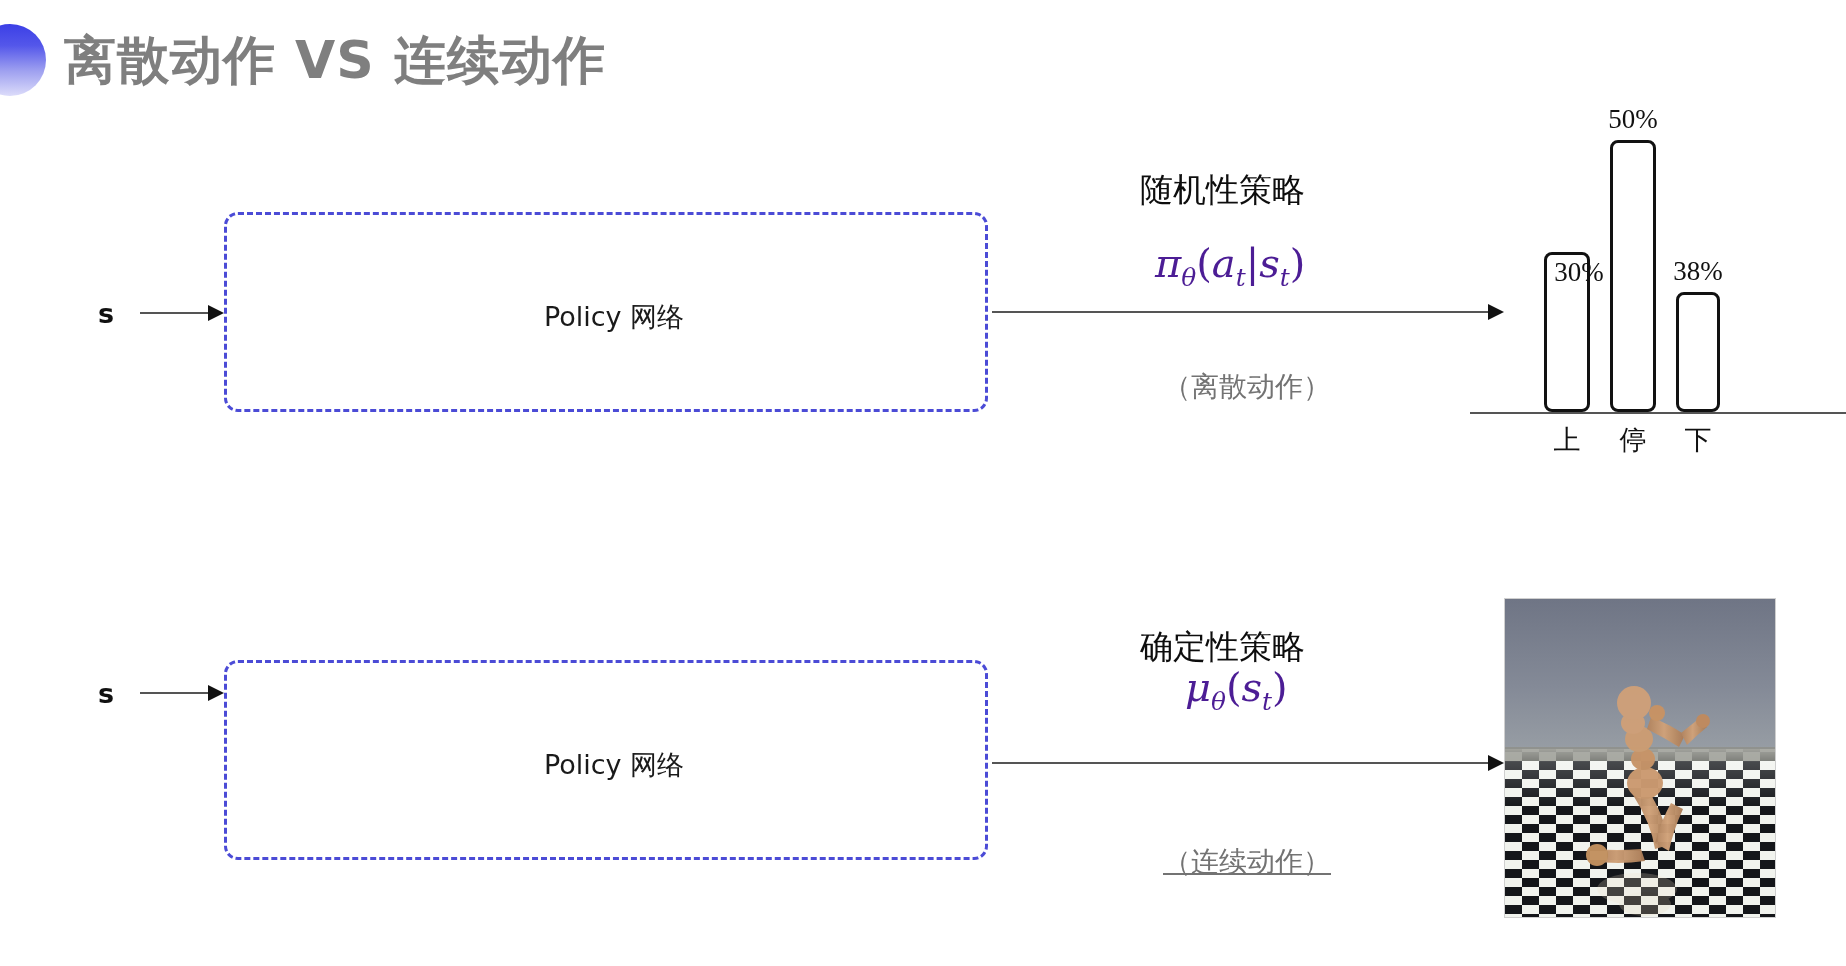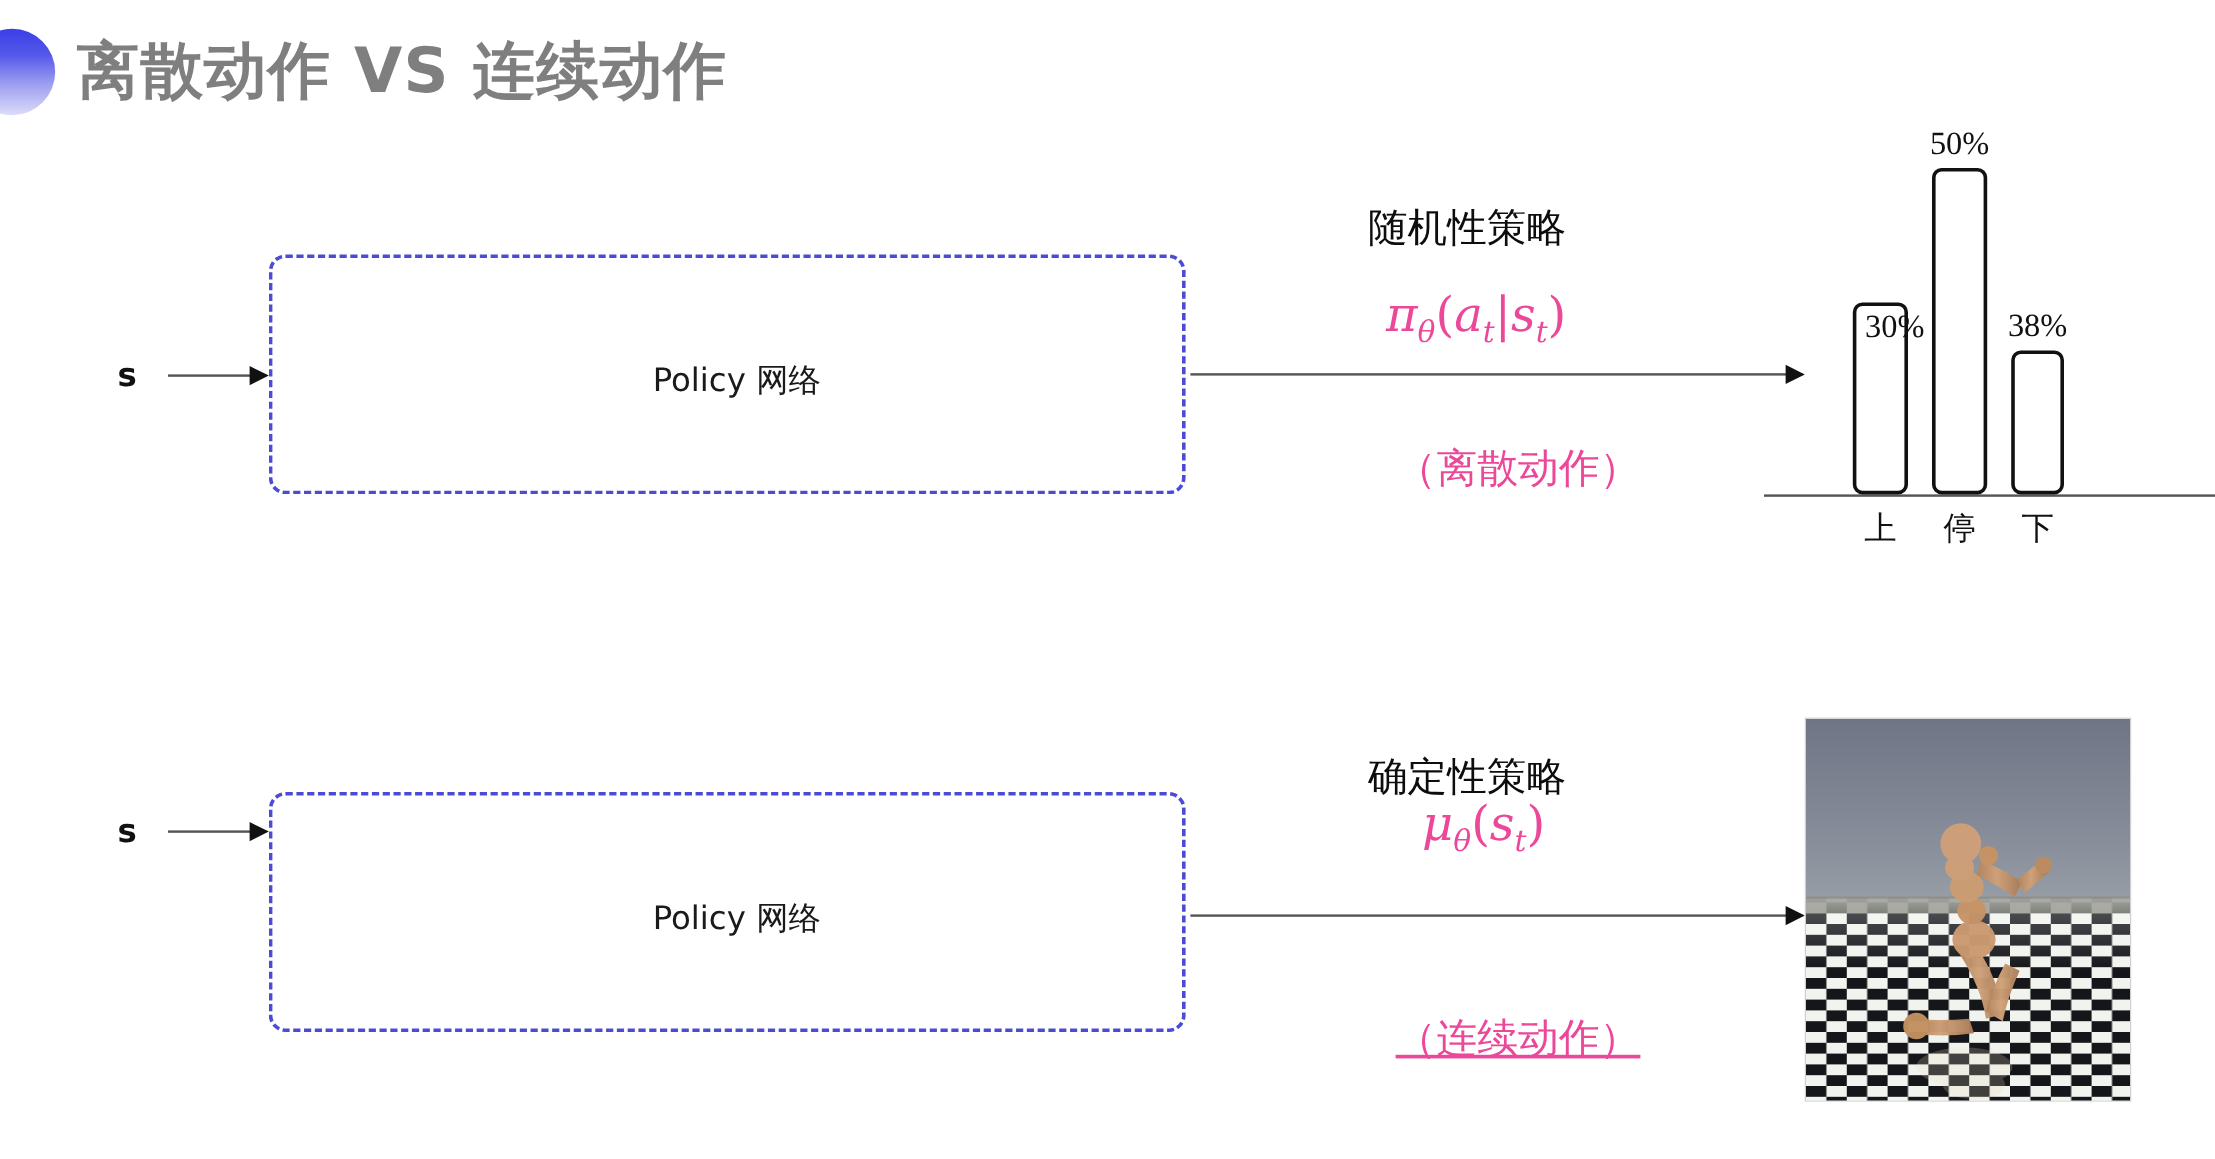--- a/index.html
+++ b/index.html
@@ -84,37 +84,37 @@
   .policy-heading {
     position: absolute;
     font-size: 33px;
     color: #0d0d0d;
     white-space: nowrap;
     font-family: Liberation Mono, monospace;
   }
   .formula {
     position: absolute;
     font-size: 40px;
-    color: #ec4899;
+    color: #4c1d95;
     white-space: nowrap;
     font-family: "DejaVu Serif", "Liberation Serif", serif;
     font-style: italic;
   }
   .formula .sub {
     font-size: 0.62em;
     vertical-align: sub;
     font-style: italic;
   }
   .formula .up {
     font-style: normal;
   }
   .note-red {
     position: absolute;
-    font-size: 34px;
-    color: #ec4899;
+    font-size: 28px;
+    color: #737373;
     white-space: nowrap;
     font-family: "DejaVu Sans", "Liberation Sans", sans-serif;
   }
 
   
   #bar-chart {
     position: absolute;
   }
   .chart-baseline {
     position: absolute;

